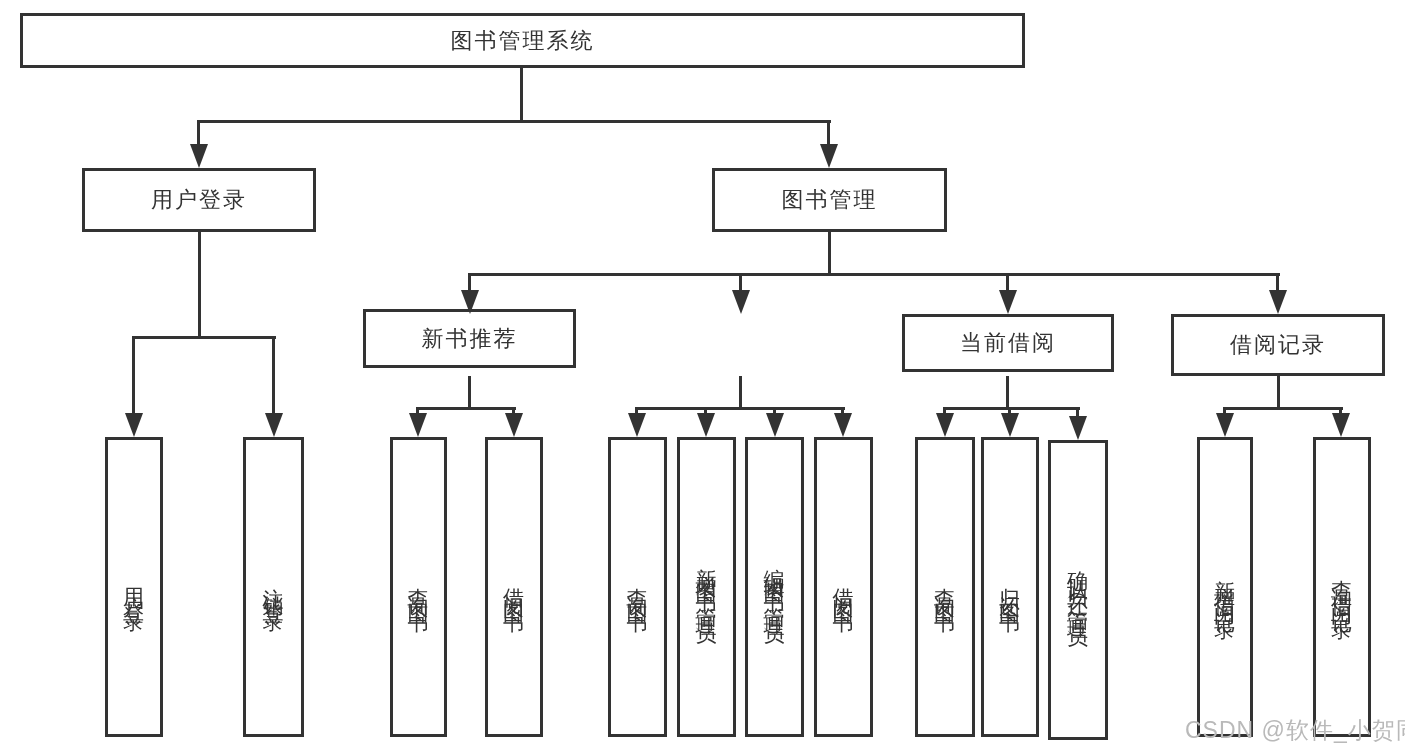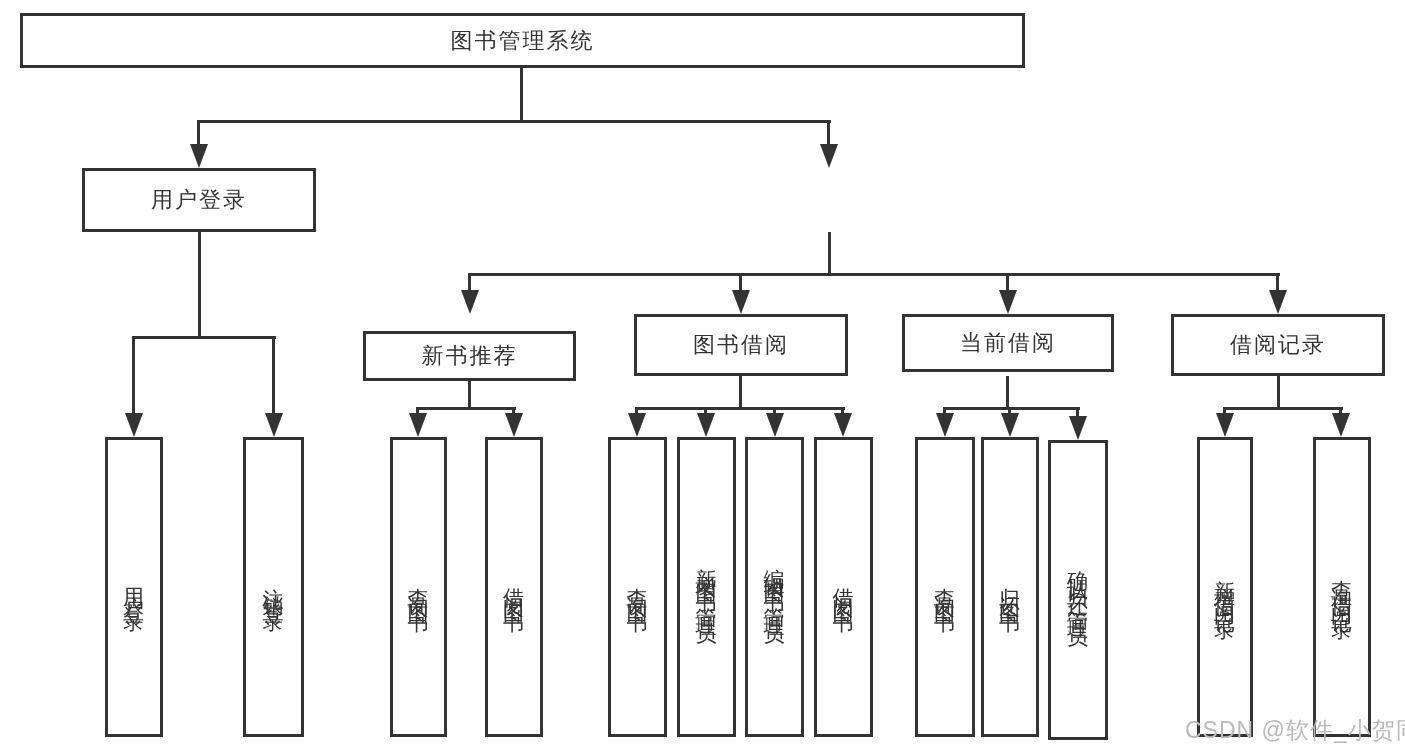--- a/index.html
+++ b/index.html
@@ -124,26 +124,26 @@
   <div class="arrow" style="left:1216px;top:407px;height:30px"></div>
   <div class="arrow" style="left:1332px;top:407px;height:30px"></div>
 
   <div class="box hbox" style="left:20px;top:13px;width:1005px;height:55px">
     <span>图书管理系统</span>
   </div>
 
   <div class="box hbox" style="left:82px;top:168px;width:234px;height:64px">
     <span>用户登录</span>
   </div>
+  <div class="box hbox" style="left:712px;top:168px;width:235px;height:64px">
+    <span>图书管理</span>
+  </div>
 
-  <div class="box hbox" style="left:363px;top:331px;width:213px;height:50px">
+  <div class="box hbox" style="left:363px;top:309px;width:213px;height:59px">
     <span>新书推荐</span>
-  </div>
-  <div class="box hbox" style="left:634px;top:314px;width:214px;height:62px">
-    <span>图书借阅</span>
   </div>
   <div class="box hbox" style="left:902px;top:314px;width:212px;height:58px">
     <span>当前借阅</span>
   </div>
   <div class="box hbox" style="left:1171px;top:314px;width:214px;height:62px">
     <span>借阅记录</span>
   </div>
 
   <div class="box vbox" style="left:105px;top:437px;width:58px;height:300px">
     <span>用户登录</span>

